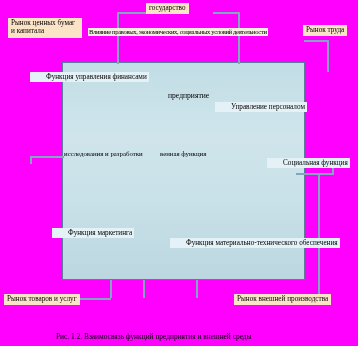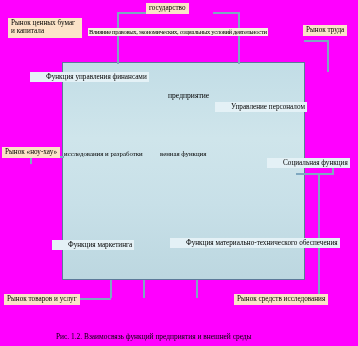--- a/index.html
+++ b/index.html
@@ -122,21 +122,21 @@
     font-size: 6.8px;
   }
   #social-label {
     left: 227px;
     top: 158px;
     margin-left: 40px;
   }
 
   #marketing-label {
     left: 52px;
-    top: 240px;
+    top: 228px;
   }
   #eco-label {
     left: 140px;
     top: 249px;
   }
   #logistics-label {
     left: 170px;
     top: 238px;
   }
 
@@ -189,25 +189,24 @@
 
   <div class="conn v" style="left:143px; top:280px; height:18px;"></div>
   <div class="conn v" style="left:196px; top:280px; height:18px;"></div>
 
   <div class="label market" id="state-label">государство</div>
 
   <div class="label market" id="securities-label">Рынок ценных бумаг и капитала</div>
 
   <div class="label market" id="labor-label">Рынок труда</div>
 
-  <div class="label market" id="knowhow-label">Рынок «ноу-хау»</div>
 
   <div class="label market" id="goods-label">Рынок товаров и услуг</div>
 
-  <div class="label market" id="means-label">Рынок средств исследования</div>
+  <div class="label market" id="means-label">Рынок внешней производства</div>
 
   <div class="label" id="banner-label">Влияние правовых, экономических, социальных условий деятельности</div>
 
   <div class="label" id="enterprise-label">предприятие</div>
 
   <div class="label func" id="finance-label">Функция управления финансами</div>
 
   <div class="label func" id="hr-label">Управление персоналом</div>
 
   <div class="label func-plain" id="rnd-label">исследования и разработки</div>

